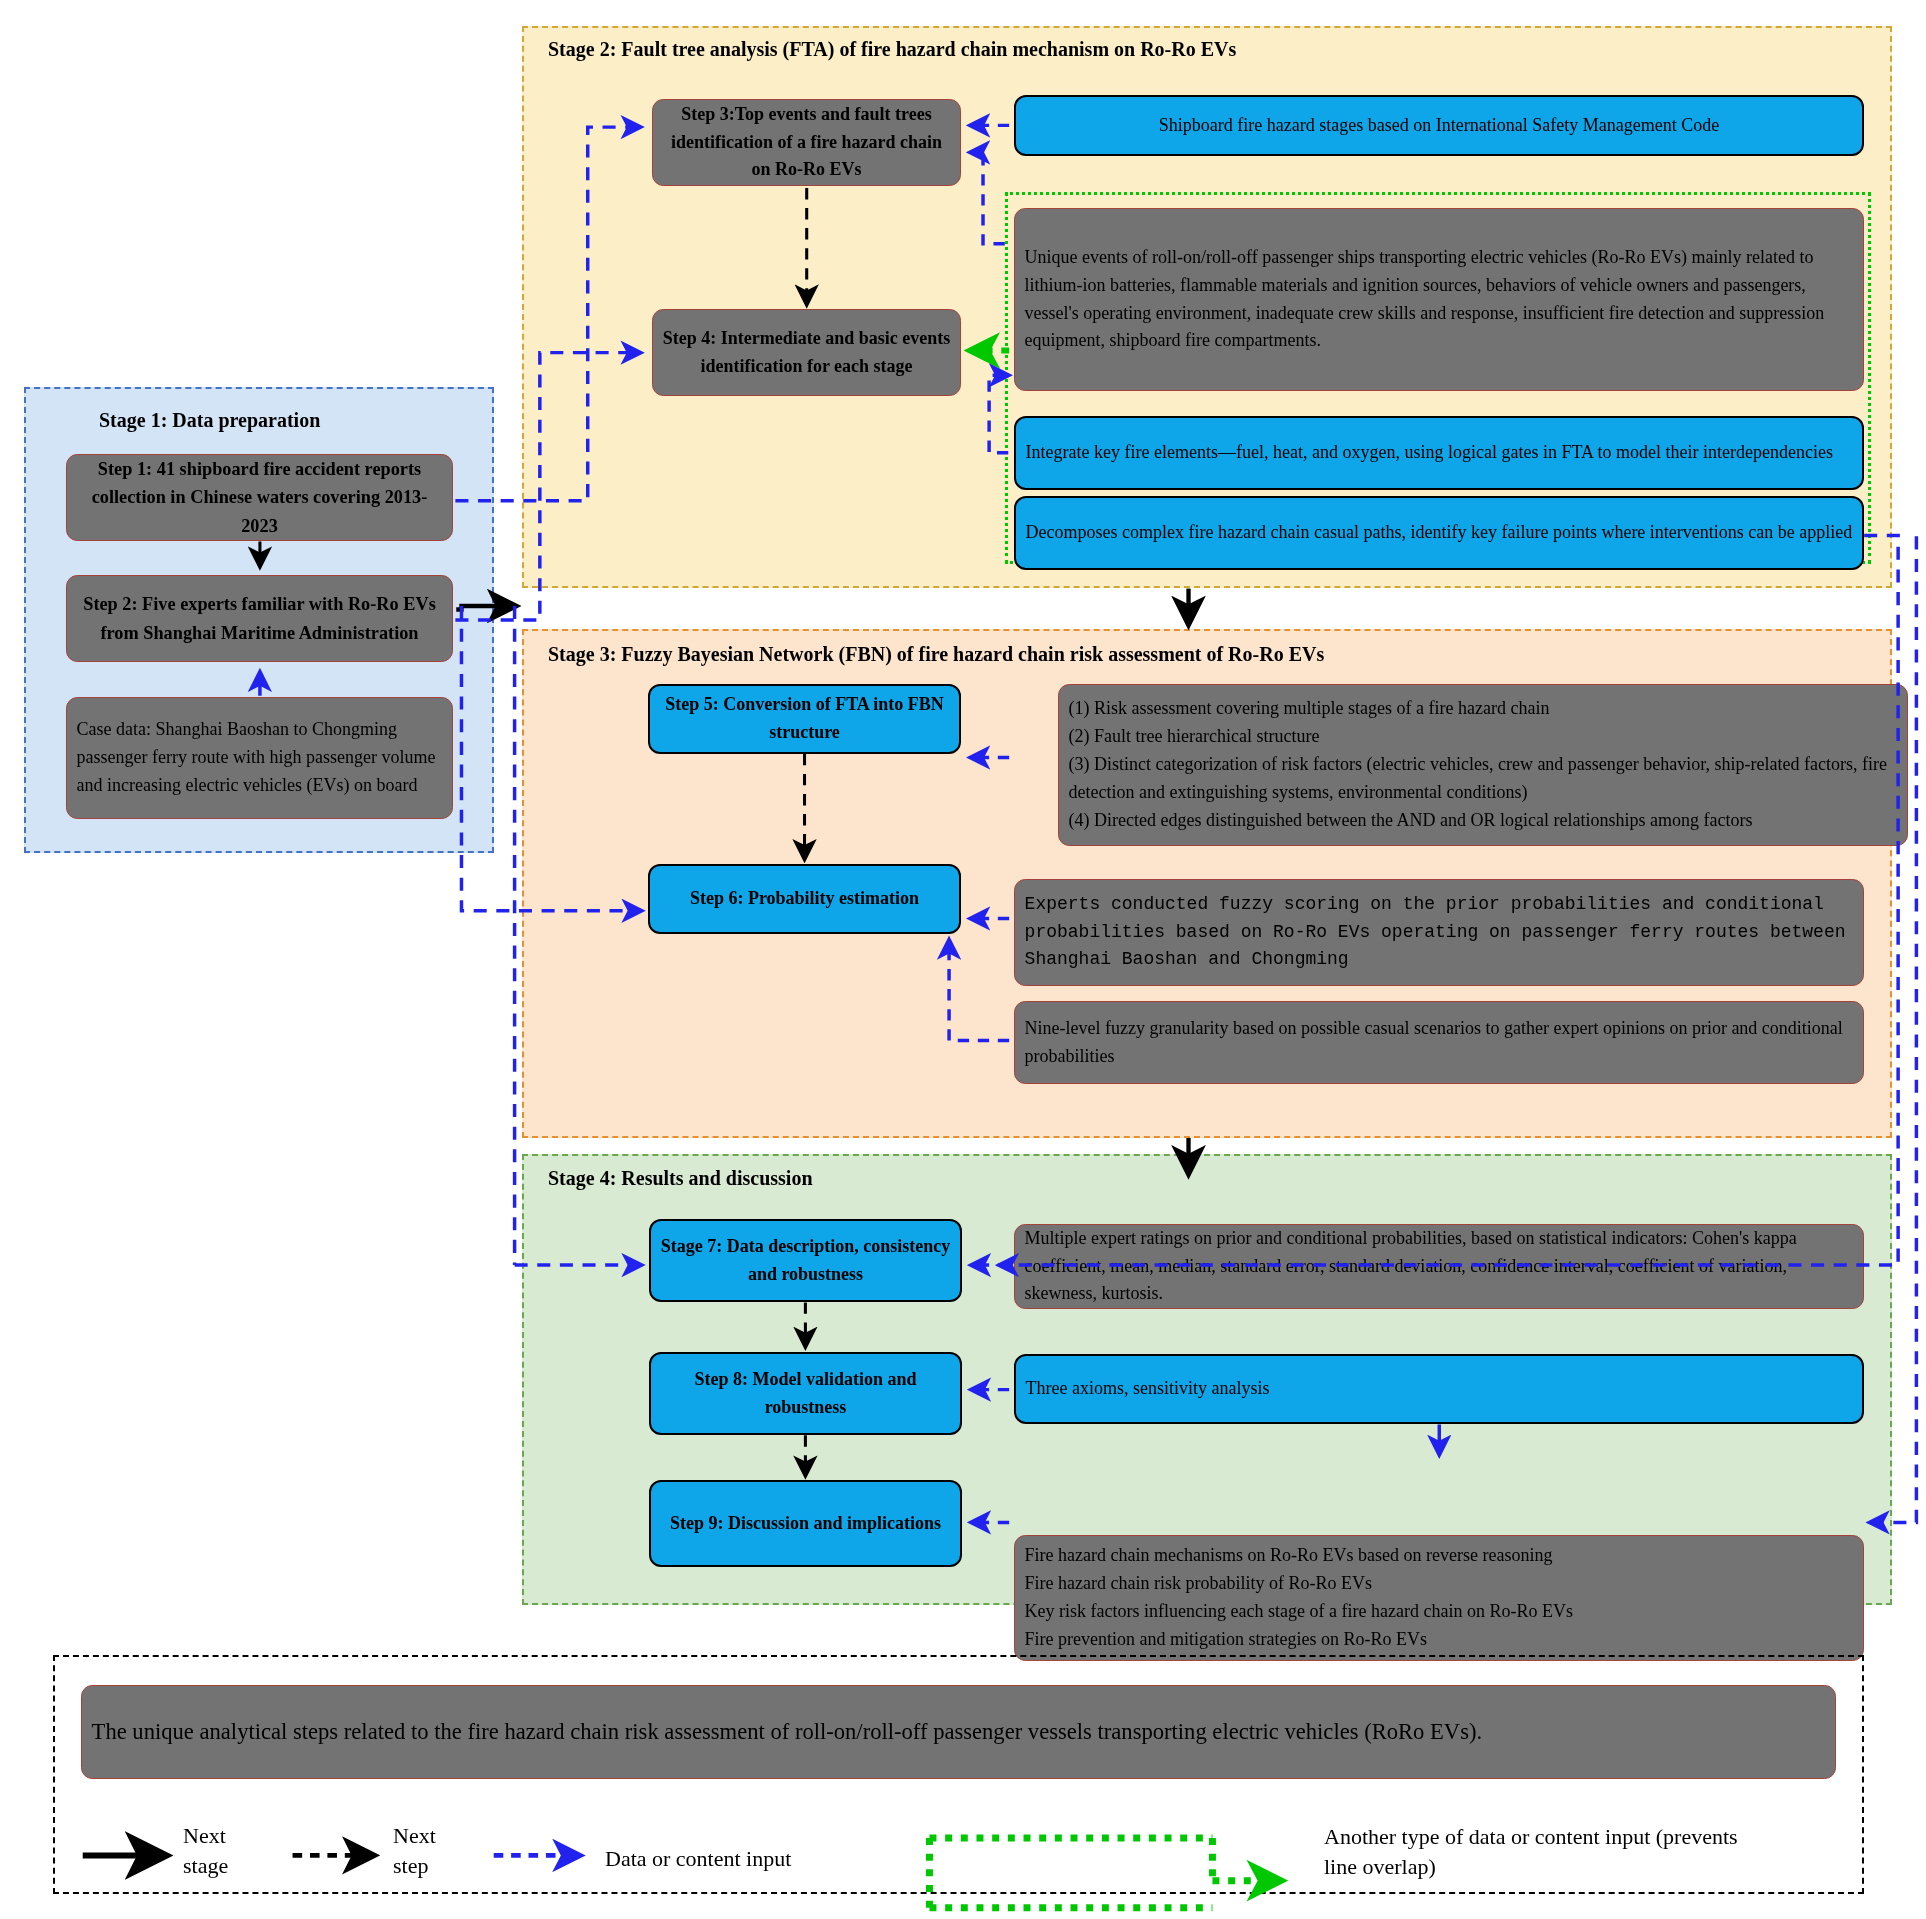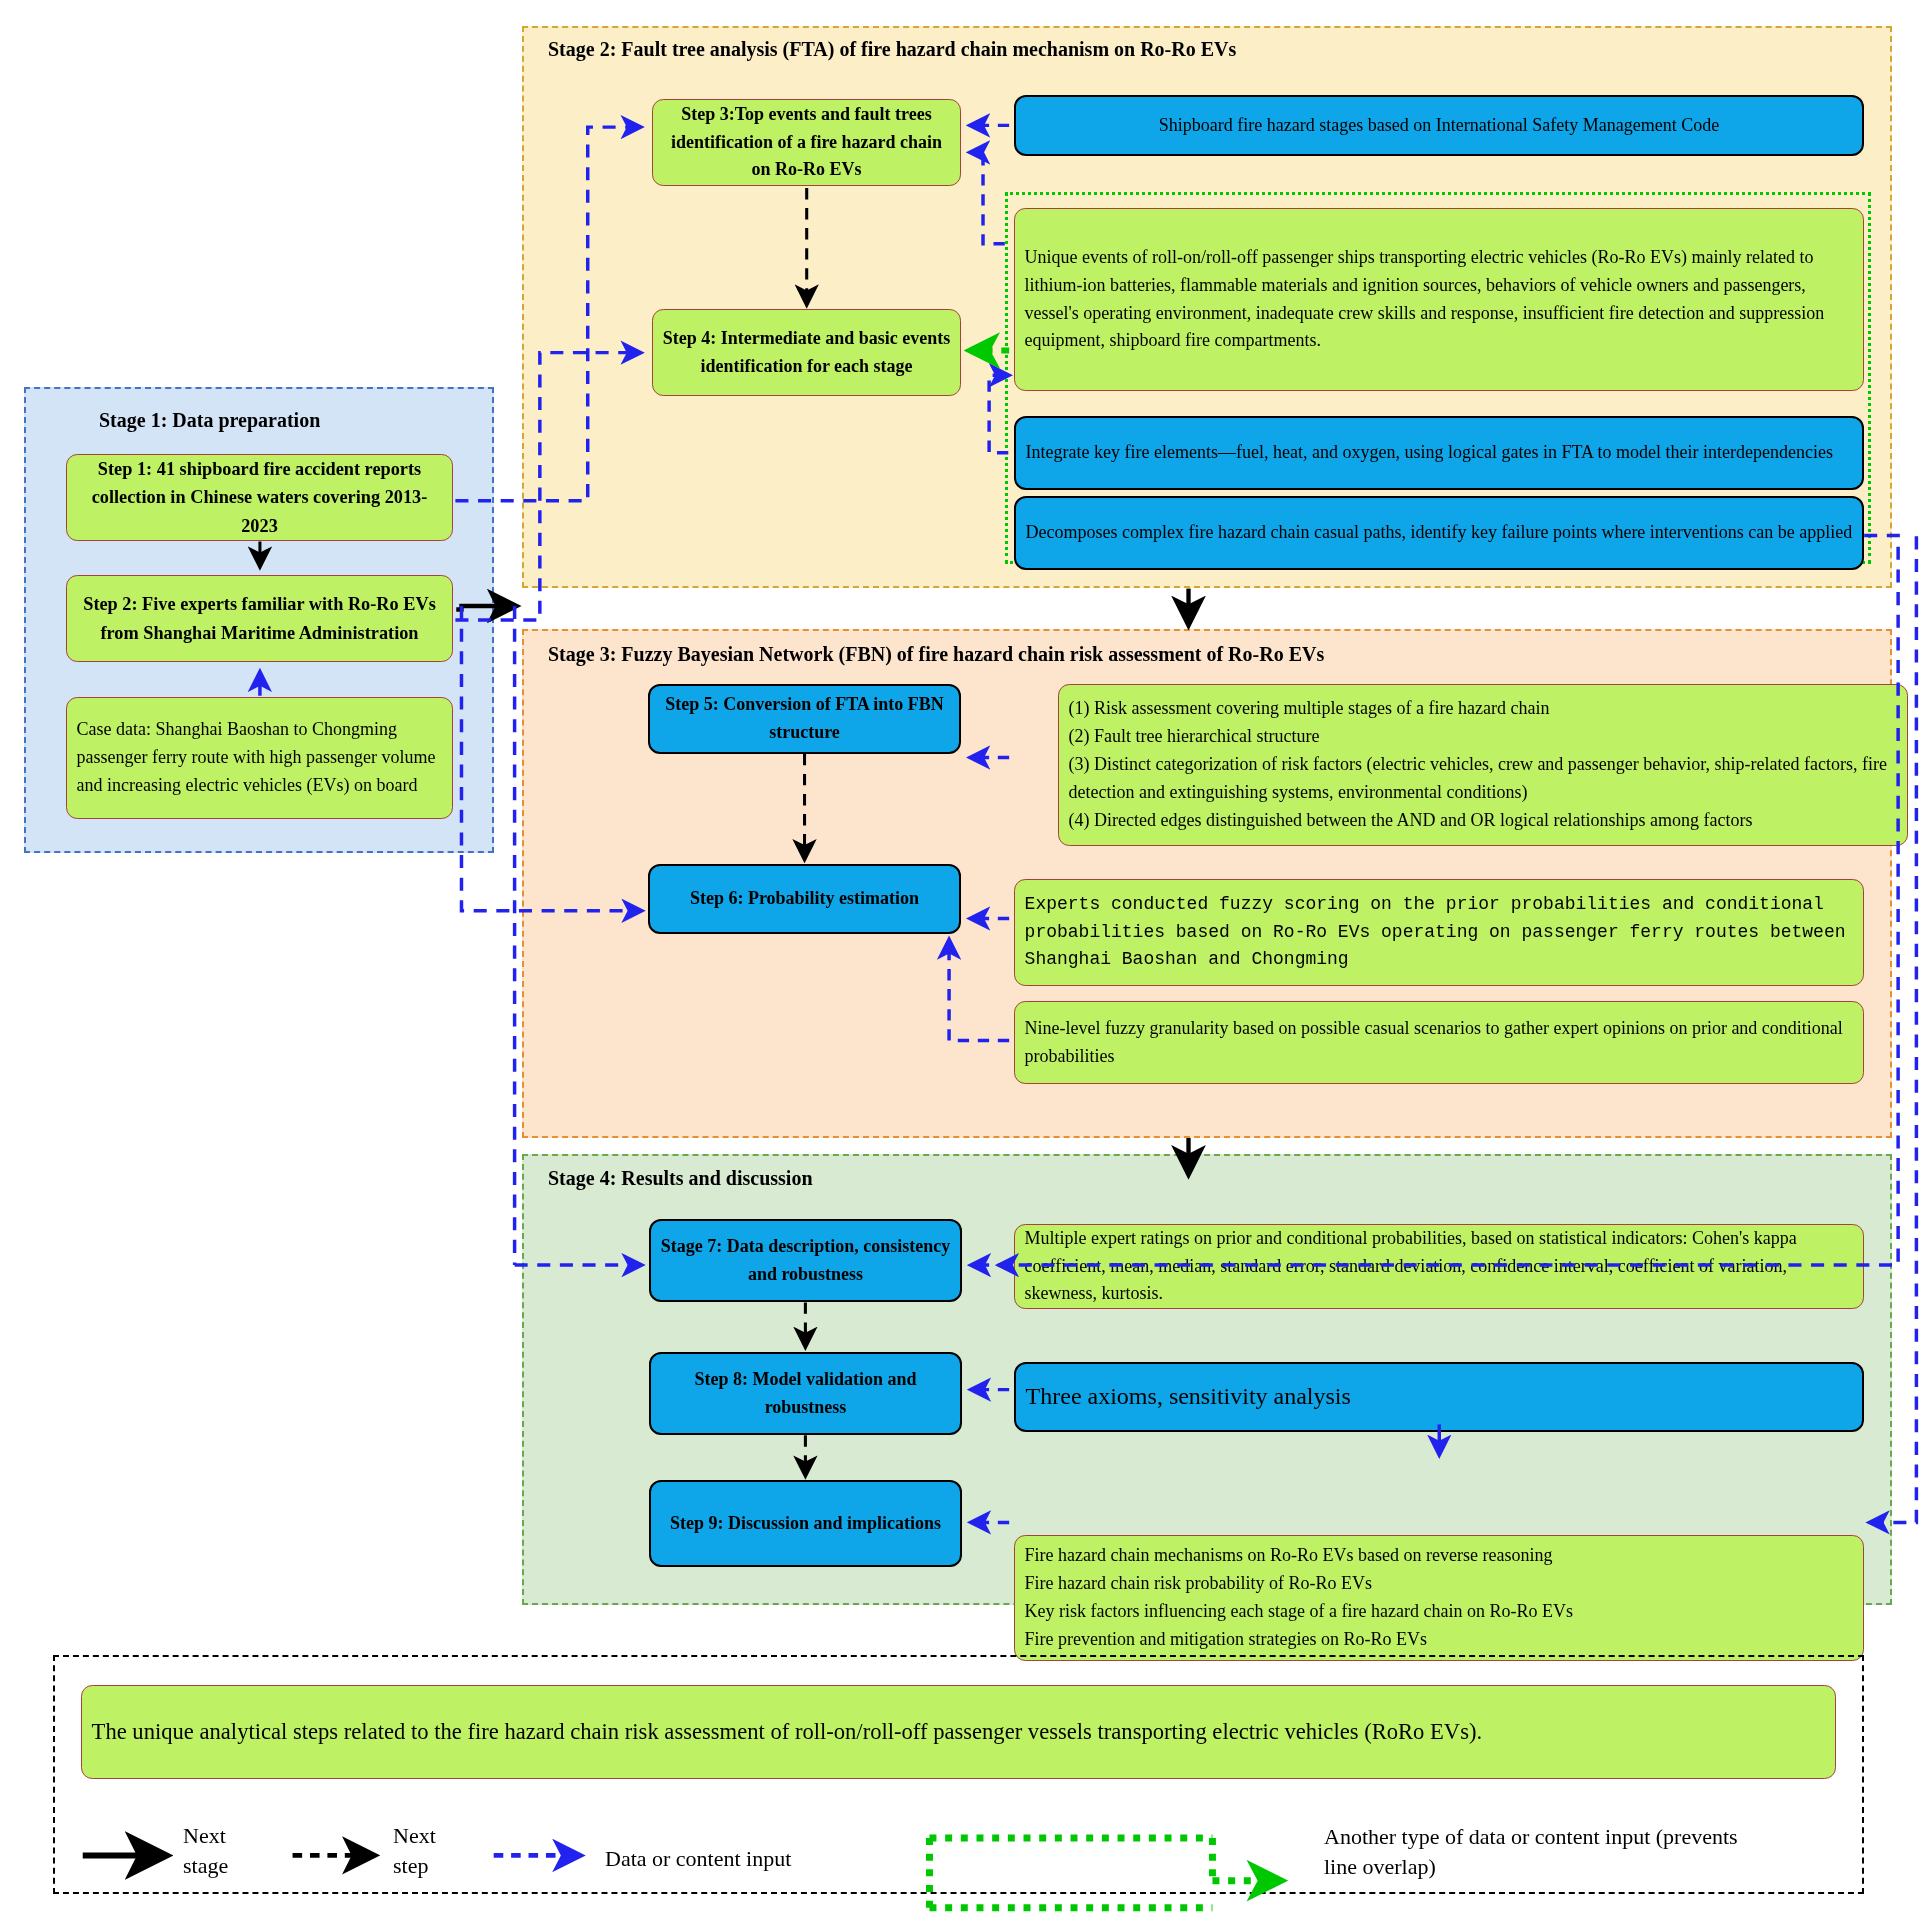--- a/index.html
+++ b/index.html
@@ -4,21 +4,21 @@
 <style>
   html,body{margin:0;padding:0;background:#ffffff;}
   body{font-family:"Liberation Serif",serif;}
   #root{position:relative;width:1926px;height:1919px;background:#fff;overflow:hidden;}
 
   .stage{position:absolute;box-sizing:border-box;}
   .stage-title{position:absolute;font-weight:bold;color:#000;white-space:nowrap;}
 
   .node{position:absolute;box-sizing:border-box;display:flex;align-items:center;justify-content:center;
         text-align:center;line-height:1.55;color:#000;}
-  .node.pink{background:#bef264;border:1.7px solid #a5423c;border-radius:11.3px;font-weight:bold;}
+  .node.pink{background:#737373;border:1.7px solid #a5423c;border-radius:11.3px;font-weight:bold;}
   .node.pink.reg{font-weight:normal;}
   .node.white{background:#0ea5e9;border:2.6px solid #000000;border-radius:12px;font-weight:bold;}
   .node.white.reg{font-weight:normal;}
   .node.left{justify-content:flex-end;text-align:left;}
   .node .inner{width:100%;padding:0 9.6px;box-sizing:border-box;}
 
   .svg-layer{position:absolute;left:0;top:0;width:1926px;height:1919px;pointer-events:none;}
 
   .legend-box{position:absolute;box-sizing:border-box;border:2.2px dashed #000;}
   .legend-text{position:absolute;color:#000;line-height:1.35;text-align:left;}
@@ -110,21 +110,21 @@
   </div>
 
   <div class="node white" style="left:649px;top:1480px;width:313px;height:87px;font-size:18px;">
     <div class="inner">Step 9: Discussion and implications</div>
   </div>
 
   <div class="node pink reg left" style="left:1014px;top:1224px;width:850px;height:85px;font-size:18px;">
     <div class="inner">Multiple expert ratings on prior and conditional probabilities, based on statistical indicators: Cohen's kappa coefficient, mean, median, standard error, standard deviation, confidence interval, coefficient of variation, skewness, kurtosis.</div>
   </div>
 
-  <div class="node white reg left" style="left:1014px;top:1354px;width:850px;height:70px;font-size:24px;margin-top:8px;">
+  <div class="node white reg left" style="left:1014px;top:1354px;width:850px;height:70px;font-size:18px;">
     <div class="inner">Three axioms, sensitivity analysis</div>
   </div>
 
   <div class="node pink reg left" style="left:1014px;top:1535px;width:850px;height:126px;font-size:18px;white-space:pre-line;">
     <div class="inner">Fire hazard chain mechanisms on Ro-Ro EVs based on reverse reasoning
 Fire hazard chain risk probability of Ro-Ro EVs
 Key risk factors influencing each stage of a fire hazard chain on Ro-Ro EVs
 Fire prevention and mitigation strategies on Ro-Ro EVs</div>
   </div>
 

